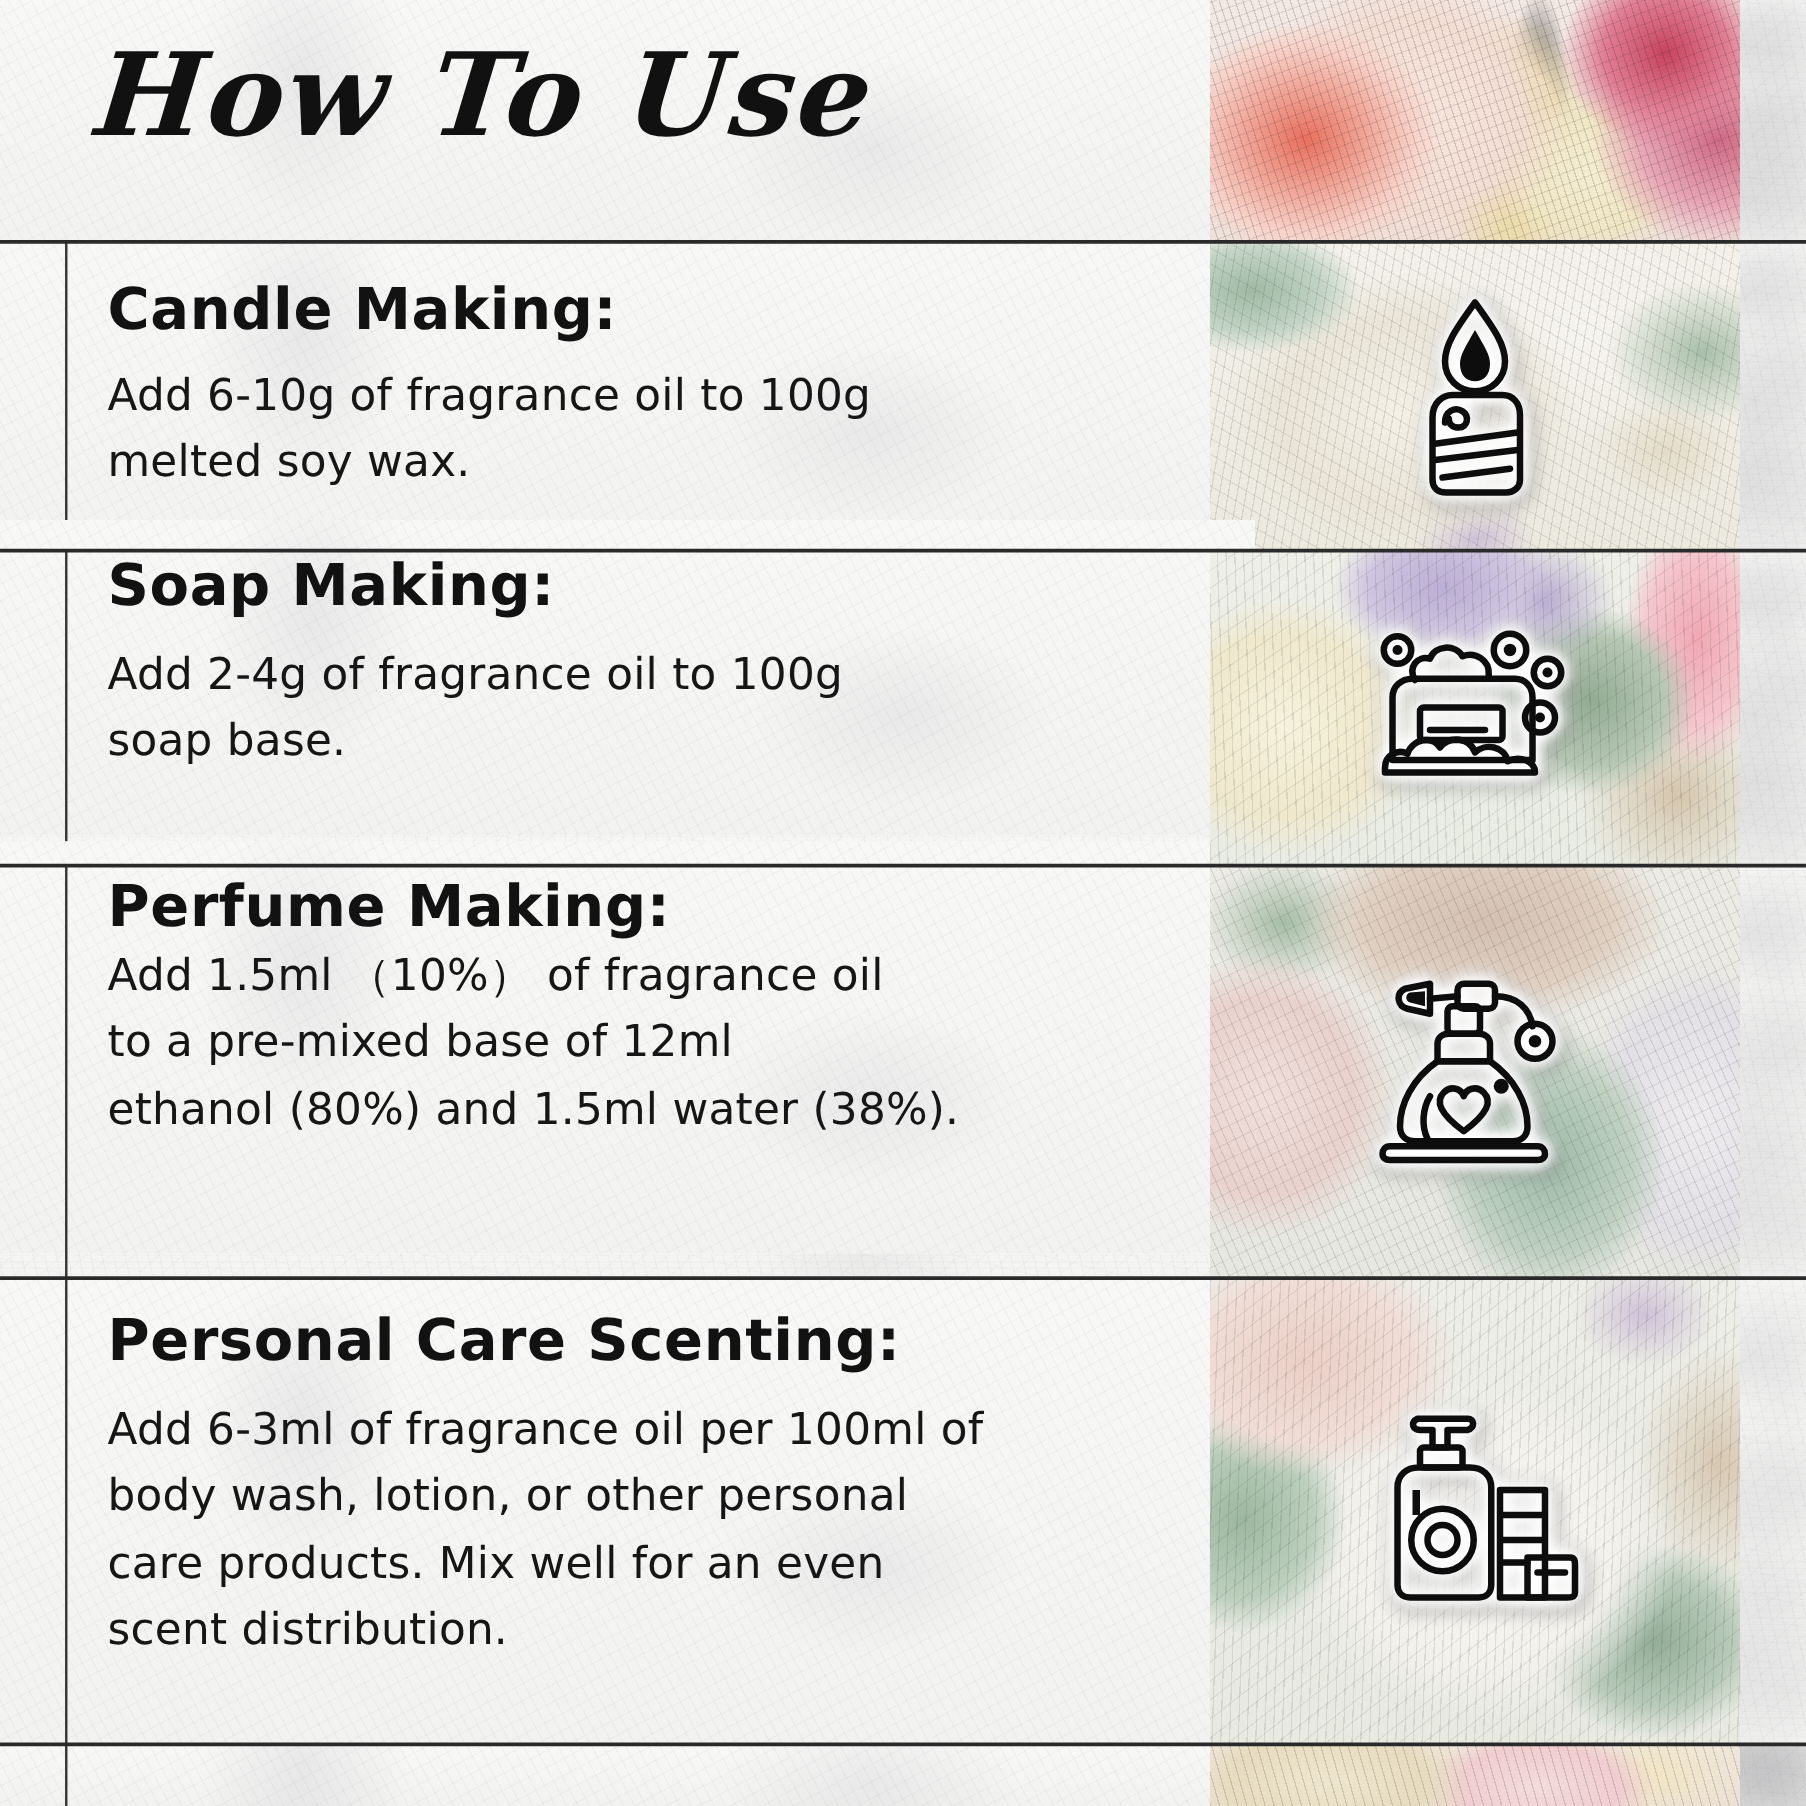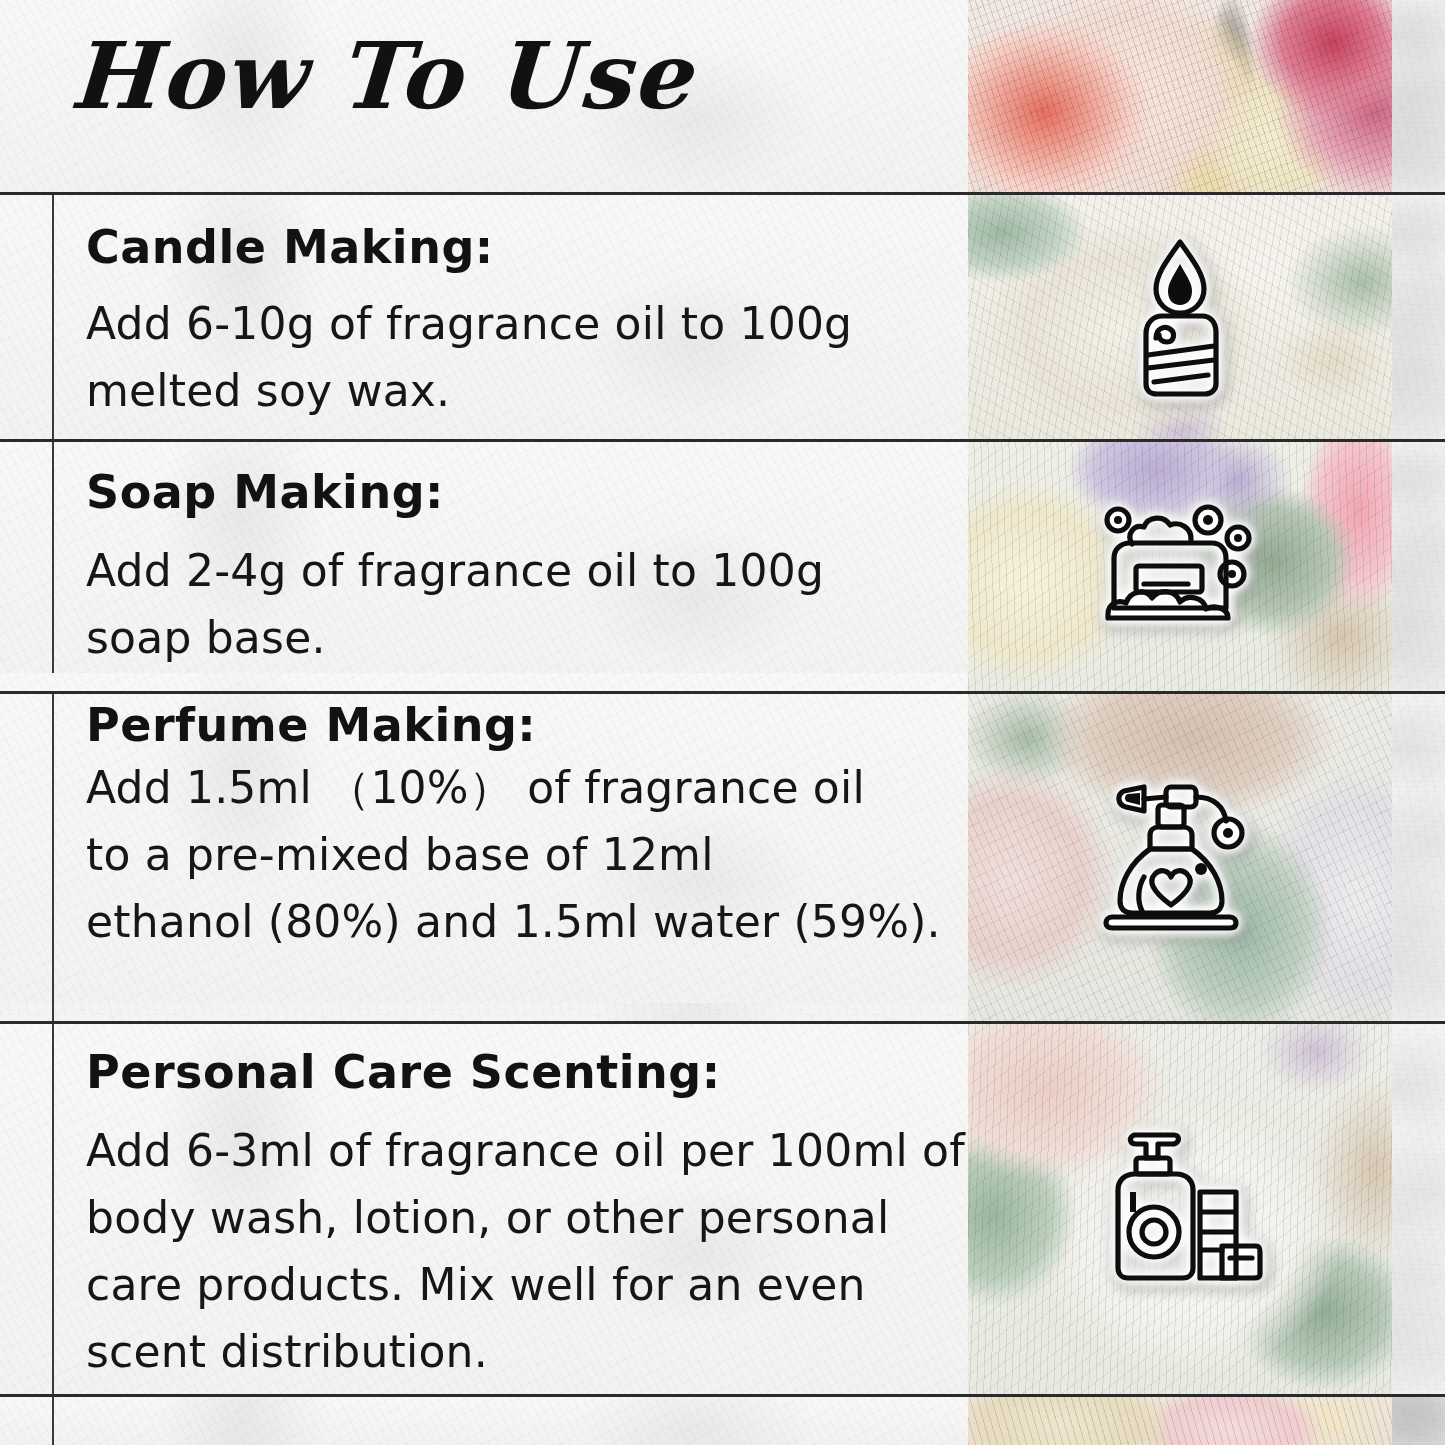--- a/index.html
+++ b/index.html
@@ -102,21 +102,21 @@
     font-weight: 700;
     font-size: 46px;
     letter-spacing: 0.5px;
     color: #121212;
     line-height: 1.05;
     white-space: nowrap;
   }
   .row-body {
     font-family: "DejaVu Sans", "Liberation Sans", sans-serif;
     font-weight: 400;
-    font-size: 44px;
+    font-size: 35px;
     color: #161616;
     line-height: 1.52;
     letter-spacing: 0.2px;
   }
   .row-body .ln { display: block; white-space: nowrap; }
 
   
   .panel {
     position: absolute;
     left: 968px;
@@ -304,21 +304,21 @@
         <path class="ico-stroke" d="M36 121 L 102 112"></path>
         <path class="ico-stroke" d="M36 134 L 102 126"></path>
         <path class="ico-stroke" d="M42 148 L 96 141"></path>
       </svg>
     </div>
   </div>
   <div class="panel-edge paper-bg" style="top:193px; height:247px;"></div>
 
   <div class="hrule" style="top:192px;"></div>
 
-  <div class="row" style="top:440px; height:252px;">
+  <div class="row" style="top:416px; height:252px;padding-left:36px;">
     <div class="paper-bg tex2"></div>
     <div class="row-inner" style="top:28px;">
       <div class="row-heading">Soap Making:</div>
       <div class="row-body" style="margin-top:22px;">
         <span class="ln">Add 2-4g of fragrance oil to 100g</span>
         <span class="ln">soap base.</span>
       </div>
     </div>
   </div>
   <div class="vrule-left" style="top:440px; height:252px;"></div>
@@ -352,21 +352,21 @@
 
   <div class="hrule" style="top:439px;"></div>
 
   <div class="row" style="top:673px; height:330px;">
     <div class="paper-bg tex2"></div>
     <div class="row-inner" style="top:28px;">
       <div class="row-heading">Perfume Making:</div>
       <div class="row-body" style="margin-top:6px;">
         <span class="ln">Add 1.5ml （10%） of fragrance oil</span>
         <span class="ln">to a pre-mixed base of 12ml</span>
-        <span class="ln">ethanol (80%) and 1.5ml water (59%).</span>
+        <span class="ln">ethanol (80%) and 1.5ml water (38%).</span>
       </div>
     </div>
   </div>
   <div class="vrule-left" style="top:692px; height:330px;"></div>
 
   <div class="panel" style="top:692px; height:330px;">
     <div class="panel-art art-perfume"></div>
     <div class="icon-wrap" style="left:0; top:0; width:424px; height:330px;">
       <svg width="164" height="160" viewBox="0 0 164 160">
 

